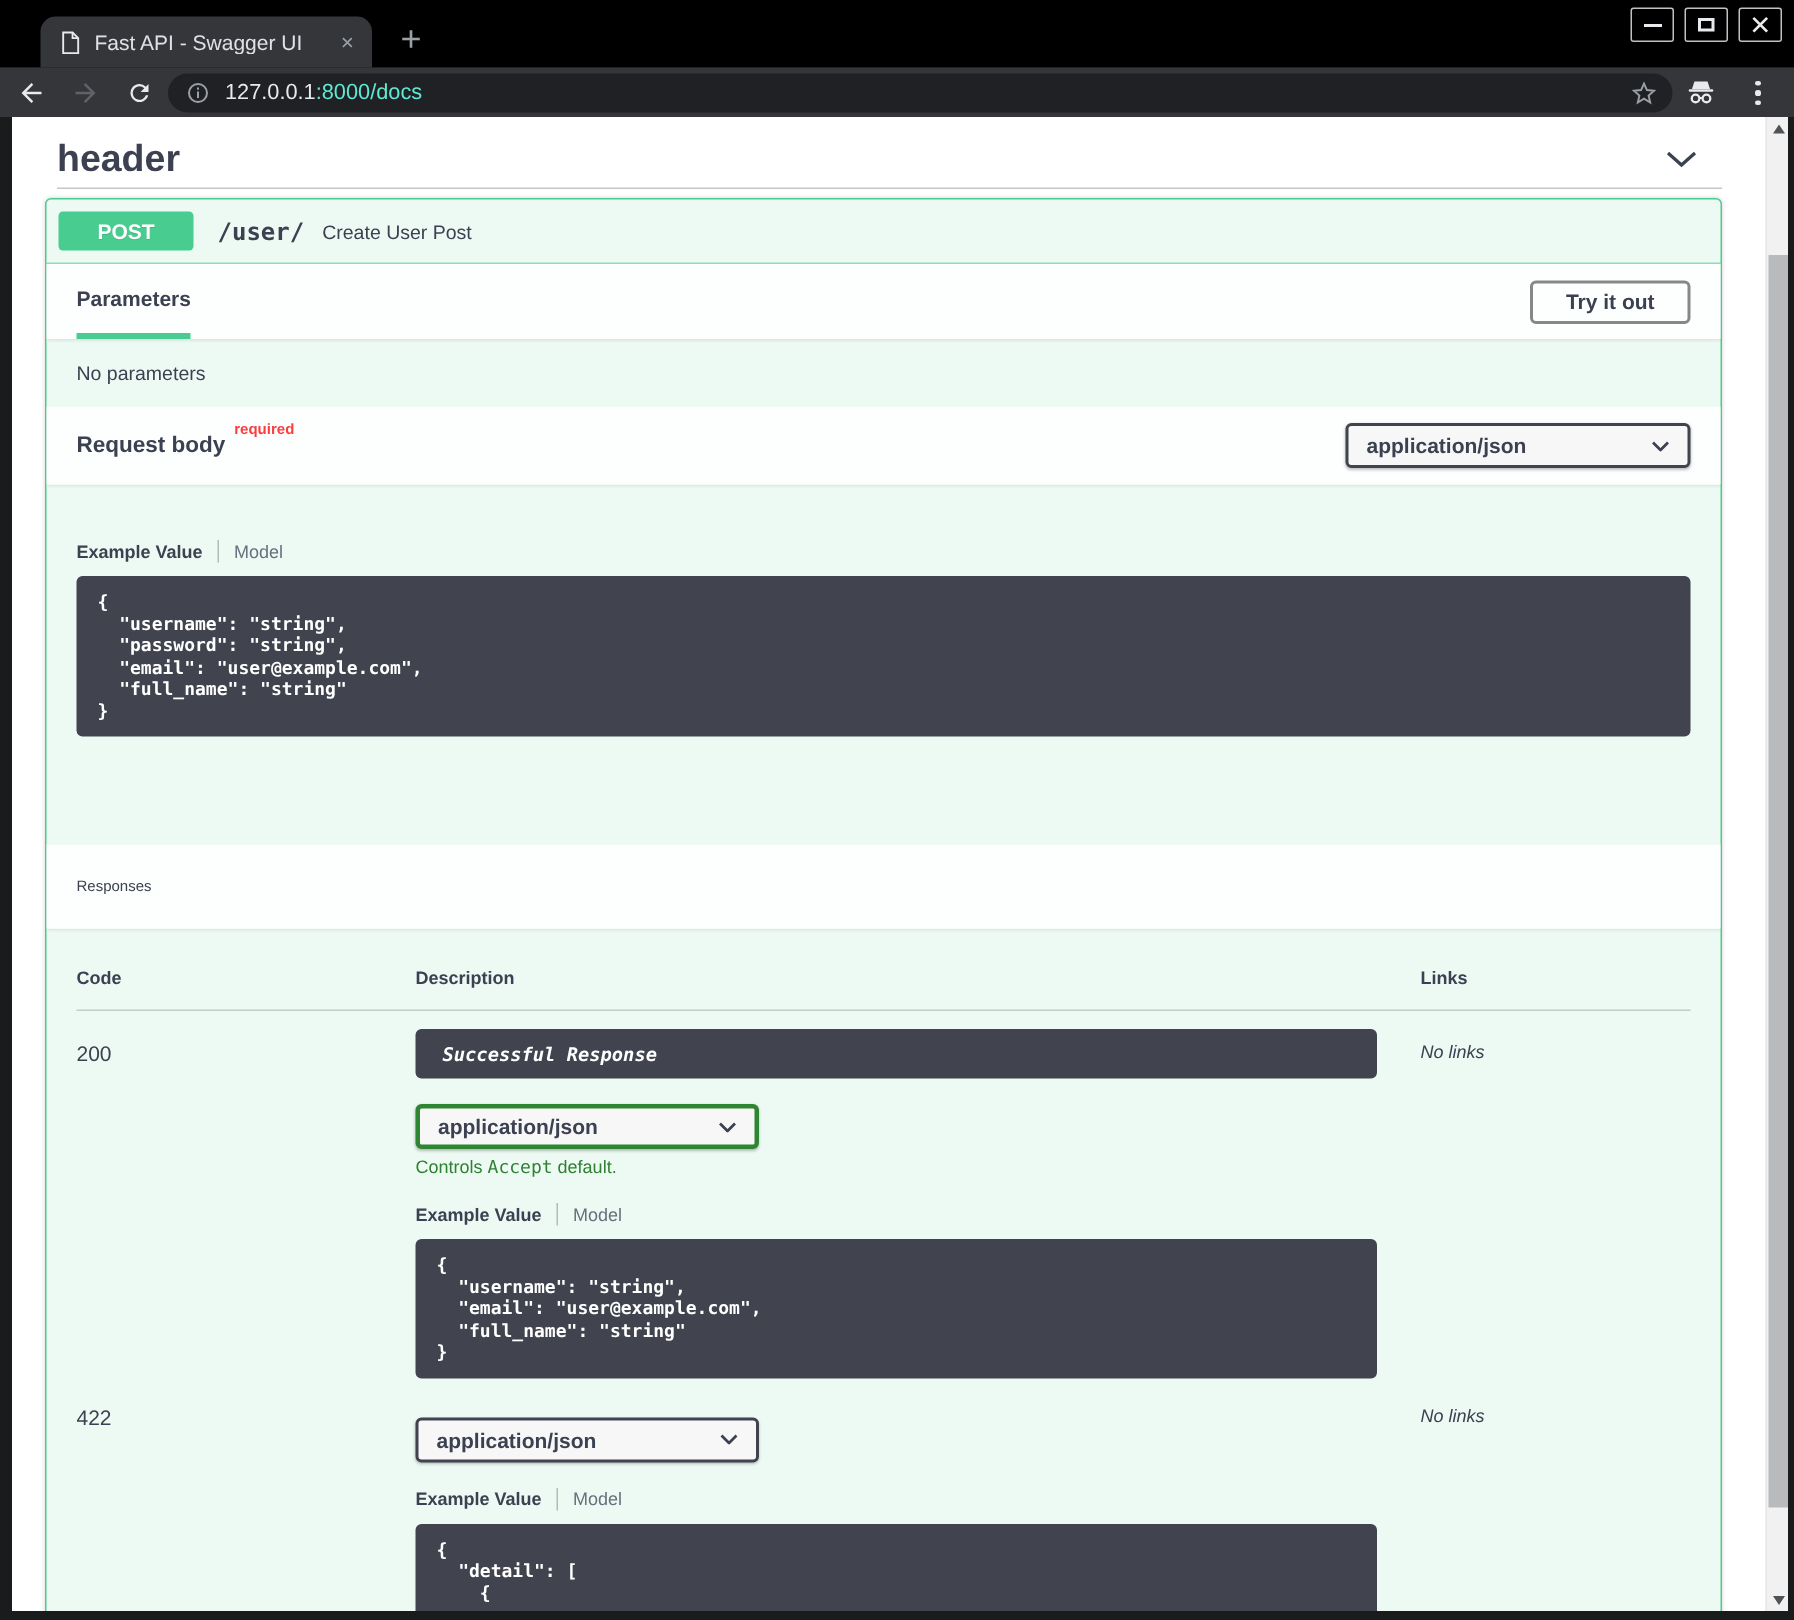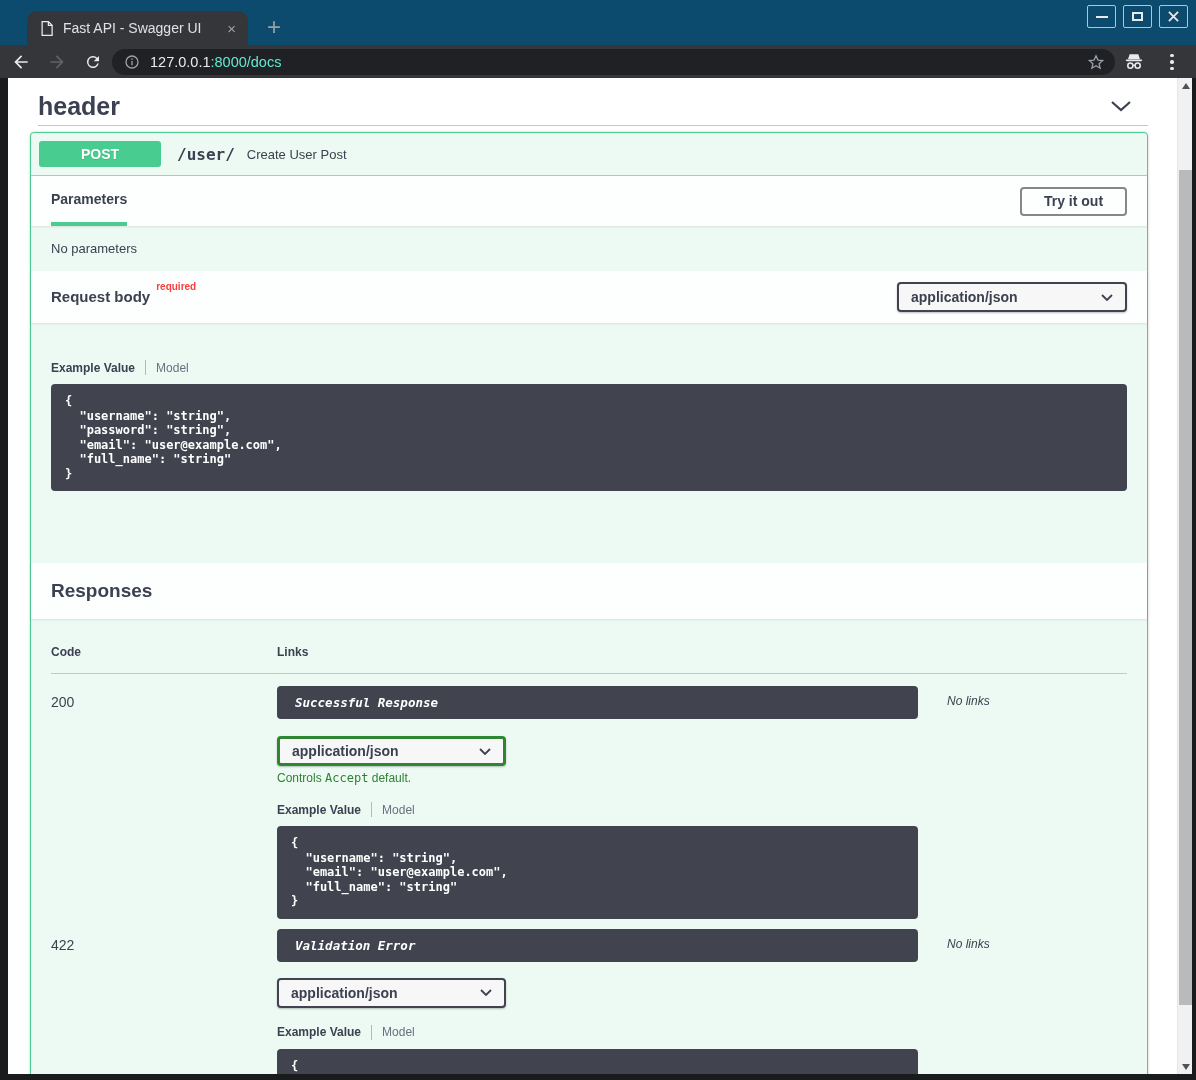--- a/index.html
+++ b/index.html
@@ -4,21 +4,21 @@
 <style>
   * { box-sizing: border-box; margin: 0; padding: 0; }
   html,body { width:1196px; height:1080px; }
   body {
     font-family: "Liberation Sans", sans-serif;
     background: #1a1b1d;
     position: relative;
     overflow: hidden;
   }
   
-  .tabstrip { position:absolute; left:0; top:0; width:1196px; height:45px; background:#0c4a6e; }
+  .tabstrip { position:absolute; left:0; top:0; width:1196px; height:45px; background:#000000; }
   .tab {
     position:absolute; left:27px; top:11px; width:221px; height:34px;
     background:#35363a; border-radius:10px 10px 0 0;
     display:flex; align-items:center; padding:0 10px 0 12px; gap:9px;
   }
   .tab-title { color:#dee1e6; font-size:14px; flex:1; white-space:nowrap; overflow:hidden; }
   .tab-close { color:#9aa0a6; font-size:15px; line-height:15px; cursor:default; padding:0 2px; }
   .new-tab { position:absolute; left:260px; top:13px; width:28px; height:28px;
     color:#9aa0a6; font-size:24px; font-weight:400; display:flex; align-items:center; justify-content:center; }
   .win-controls { position:absolute; right:8px; top:5px; display:flex; gap:7px; }
@@ -58,21 +58,21 @@
   .sec-header { margin-left:8px; padding:2px 0 5px 0; border-bottom:1px solid rgba(59,65,81,.3);
     display:flex; align-items:center; justify-content:space-between; }
   .sec-title { font-size:25px; font-weight:bold; line-height:28px; }
   .sec-chevron { margin-right:16px; color:#3b4151; display:flex; }
 
   
   .opblock { margin-top:6px; border:1px solid #49cc90; border-radius:4px;
     background:#edfaf3; box-shadow:0 0 3px rgba(0,0,0,.19); }
   .summary { display:flex; align-items:center; padding:8px; gap:16px;
     border-bottom:1px solid rgba(73,204,144,.6); }
-  .method-badge { width:122px; padding:5px 0; text-align:center; background:#49cc90; color:#fff;
+  .method-badge { width:90px; padding:5px 0; text-align:center; background:#49cc90; color:#fff;
     font-size:14px; font-weight:bold; border-radius:3px; text-shadow:0 1px 0 rgba(0,0,0,.1); }
   .ep-path { font-family:"DejaVu Sans Mono", monospace; font-size:16px; font-weight:bold; }
   .ep-summary { font-size:13px; margin-left:-4px; }
   .sec-hd { background:rgba(255,255,255,.85); padding:0 20px; display:flex; align-items:center;
     justify-content:space-between; box-shadow:0 1px 2px rgba(0,0,0,.1); }
   .params-hd { height:50px; align-items:stretch; }
   .params-tab { font-size:14px; font-weight:bold; padding:15px 0 0 0; border-bottom:4px solid #49cc90;
     align-self:flex-start; height:50px; }
   .try-btn { align-self:center; width:107px; height:29px; border:2px solid #878787; border-radius:4px;
     background:transparent; font-family:"Liberation Sans",sans-serif;
@@ -89,21 +89,21 @@
   .select-green { border:3px solid #2e8632; }
   .rb-content { padding:36px 20px 72px 20px; }
   .tabs-line { display:flex; align-items:center; height:17px; }
   .tab-example { font-size:12px; font-weight:bold; color:#3b4151; padding-right:10px; }
   .tab-sep { width:1px; height:15px; background:rgba(0,0,0,.25); }
   .tab-model { font-size:12px; color:#66707e; padding-left:10px; }
   .codeblock { margin-top:8px; background:#41444e; border-radius:4px; padding:10px 14px; }
   .codeblock pre { font-family:"DejaVu Sans Mono", monospace; font-size:12px; line-height:14.5px;
     font-weight:600; color:#ffffff; white-space:pre; }
   .resp-hd { height:56px; }
-  .resp-title { font-size:19px; font-weight:bold; }
+  .resp-title { font-size:10px; font-weight:normal; }
   .responses-inner { padding:14px 20px 40px 20px; }
   .tbl-head { display:flex; padding:12px 0 14px 0; border-bottom:1px solid rgba(59,65,81,.25);
     font-size:12px; font-weight:bold; }
   .col-code { width:226px; }
   .col-desc { width:670px; }
   .col-links { flex:1; }
   .resp-row { display:flex; }
   .row-200 { margin-top:12px; }
   .row-422 { margin-top:10px; }
   .cell-code { width:226px; font-size:14px; padding-top:8px; }
@@ -249,20 +249,21 @@
         </div>
       </div>
 
       <div class="sec-hd resp-hd">
         <span class="resp-title">Responses</span>
       </div>
 
       <div class="responses-inner">
         <div class="tbl-head">
           <span class="col-code">Code</span>
+          <span class="col-desc">Description</span>
           <span class="col-links">Links</span>
         </div>
 
         <div class="resp-row row-200">
           <div class="cell-code">200</div>
           <div class="cell-desc">
             <div class="desc-box">Successful Response</div>
             <div class="media-row-200">
               <div class="select select-resp select-green">
                 <span>application/json</span>
@@ -286,21 +287,20 @@
   "full_name": "string"
 }</pre>
             </div>
           </div>
           <div class="cell-links">No links</div>
         </div>
 
         <div class="resp-row row-422">
           <div class="cell-code">422</div>
           <div class="cell-desc">
-            <div class="desc-box">Validation Error</div>
             <div class="media-row-422">
               <div class="select select-resp">
                 <span>application/json</span>
                 <span class="chev">
                     <svg width="12" height="7" viewBox="0 0 12 7">
                       <path d="M1 1l5 5 5-5" fill="none" stroke="#3b4151" stroke-width="1.8"></path>
                     </svg>
                   </span>
               </div>
             </div>

